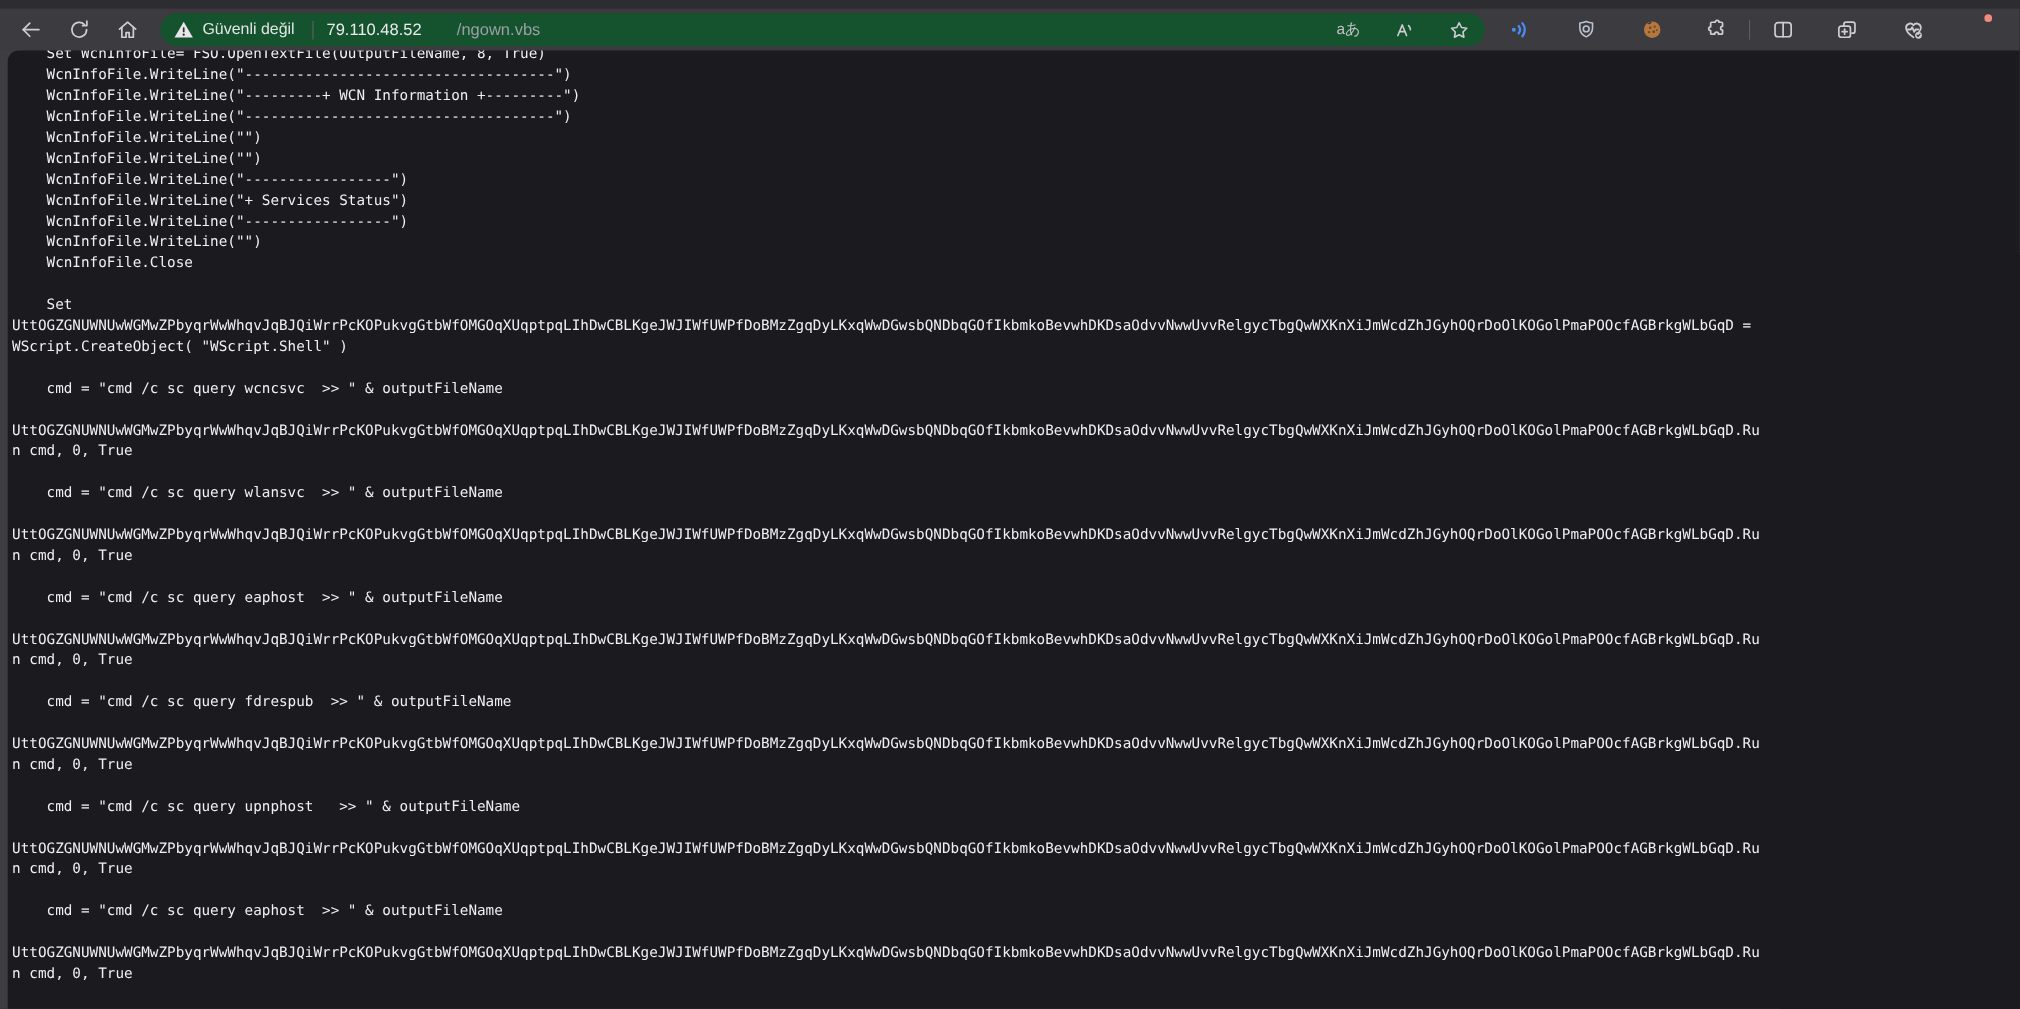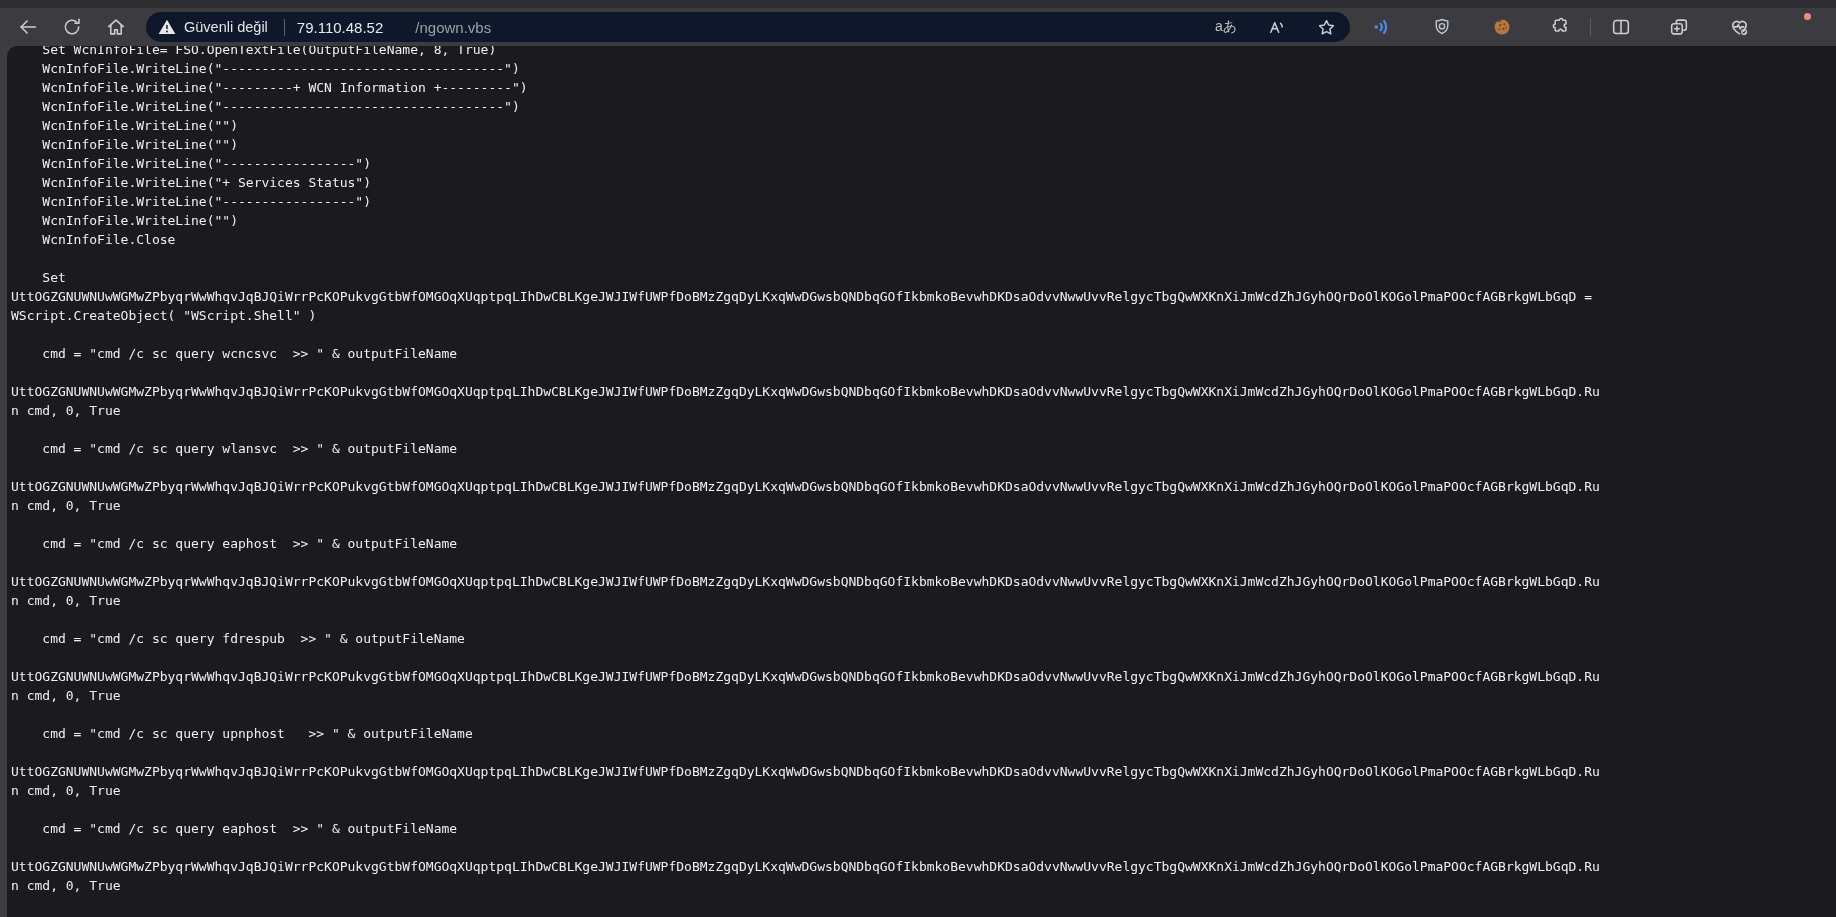--- a/index.html
+++ b/index.html
@@ -17,21 +17,21 @@
     background: transparent; border: none; border-radius: 6px;
     display: flex; align-items: center; justify-content: center; cursor: pointer;
   }
   .tb-btn svg { display: block; }
   .icon-stroke { stroke: #cdced2; stroke-width: 1.7; fill: none;
                  stroke-linecap: round; stroke-linejoin: round; }
 
   
   .address-bar {
     flex: 0 0 auto; width: 1204px; height: 30px; margin-left: 4px;
-    background: #0f172a; border-radius: 15px;
+    background: #14532d; border-radius: 15px;
     display: flex; align-items: center; padding: 0 8px;
   }
   .addr-icon { width: 26px; height: 26px; display: flex; align-items: center;
                justify-content: center; flex: 0 0 auto; }
   .sec-label { color: #e3e4e6; font-size: 14.5px; margin: 0 4px 0 4px; white-space: nowrap; }
   .addr-divider { width: 1px; height: 17px; background: #616166; margin: 0 12px; flex: 0 0 auto; }
   .url { flex: 1 1 auto; font-size: 15px; white-space: nowrap; overflow: hidden; }
   .url .host { color: #e9eaed; margin-top: 40px; }
   .url .path { color: #9ba0a6; margin-left: 32px; }
   .pill-btn {

